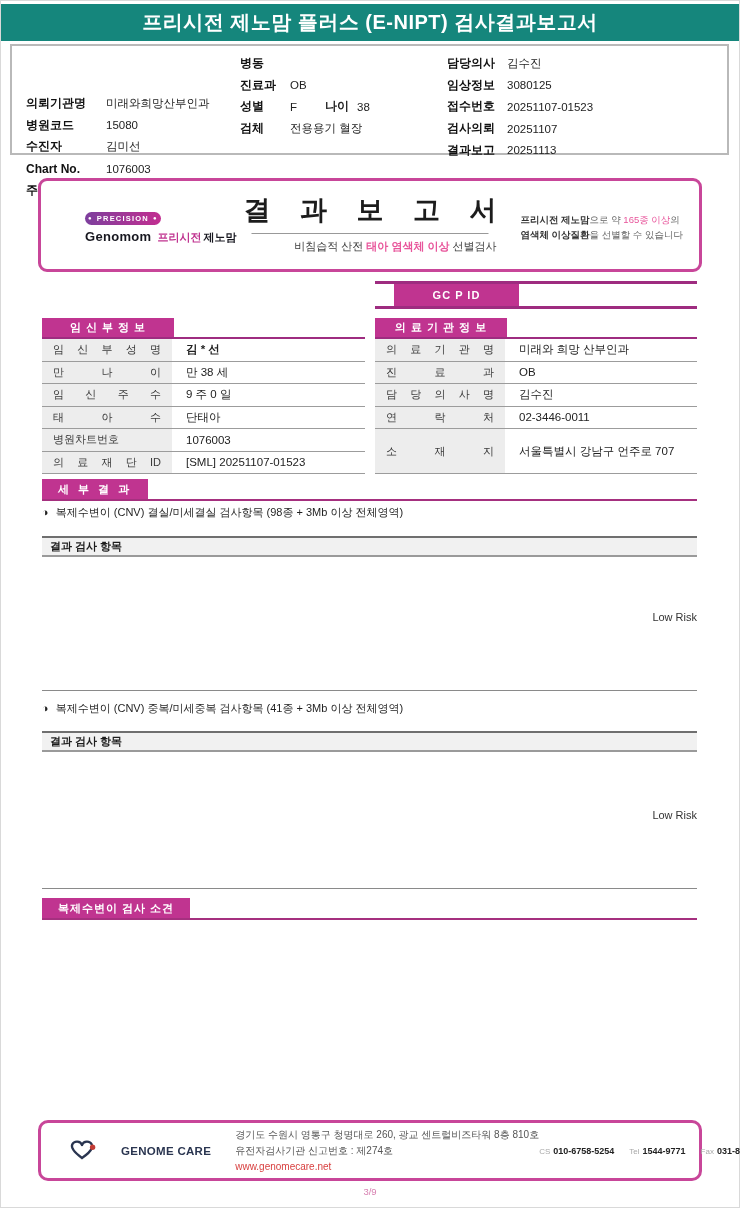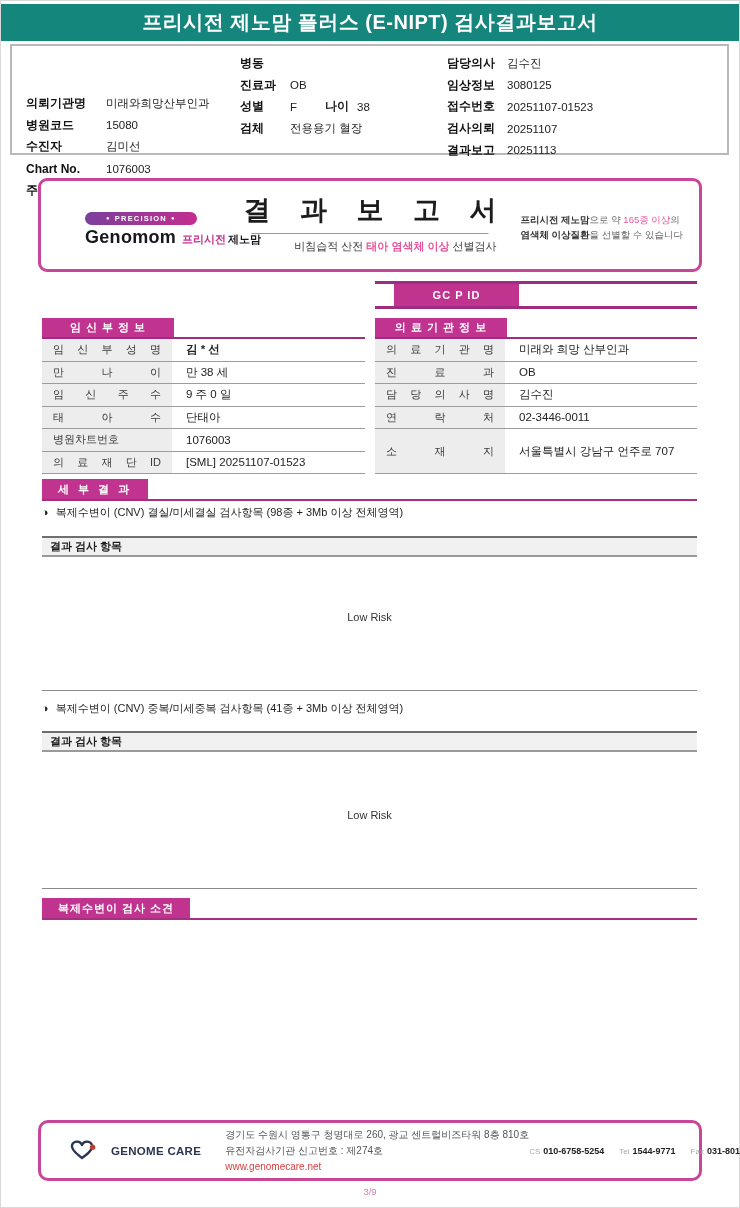--- a/index.html
+++ b/index.html
@@ -38,25 +38,25 @@
   
   .banner {
     position:absolute; top:178px; left:38px; width:664px; height:94px;
     border:3px solid #C84699; border-radius:9px; background:#fff;
   }
   .brand { position:absolute; left:44px; top:25px; }
   .precision-pill {
     display:inline-flex; align-items:center; gap:4px;
     background:linear-gradient(90deg,#7d3f9d,#c22e90);
     color:#fff; font-size:7.5px; font-weight:bold; letter-spacing:1.2px;
-    padding:2px 21px; border-radius:8px;
+    padding:2px 3px; border-radius:8px;
   }
   .pill-dot { font-size:6px; line-height:1; }
   .brand-line { margin-top:2px; white-space:nowrap; }
-  .brand-name { font-size:18px; font-weight:800; color:#17171f; letter-spacing:0.3px; }
+  .brand-name { font-size:13px; font-weight:800; color:#17171f; letter-spacing:0.3px; }
   .brand-sub-pink { font-size:11px; font-weight:bold; color:#C03490; margin-left:6px; }
   .brand-sub-black { font-size:11px; font-weight:bold; color:#17171f; margin-left:2px; }
   .banner-center { position:absolute; left:50%; transform:translateX(-50%); top:11px; text-align:right; white-space:nowrap; }
   .banner-title { font-size:27px; font-weight:800; color:#1c1c1c; letter-spacing:11px; margin-right:-11px; }
   .banner-divider { border:none; border-top:1px solid #999; margin:5px 8px 5px 8px; }
   .banner-sub { font-size:11px; color:#3a3a3a; }
   .banner-sub .hl { color:#E8559B; font-weight:bold; }
   .banner-right { position:absolute; right:16px; top:31px; font-size:9.5px; color:#666; line-height:1.6; white-space:nowrap; }
   .banner-right b { color:#333; }
   .banner-right .hl { color:#E8559B; }
@@ -105,30 +105,30 @@
 
   
   .bullet-line { position:absolute; left:42px; font-size:11px; color:#1f1f1f; white-space:nowrap; }
   .bullet-line .bullet { font-size:11px; margin-right:4px; }
   .result-bar {
     position:absolute; left:42px; width:655px; height:21px; background:#f1f1f1;
     border-top:2px solid #6f6f6f; border-bottom:2px solid #9a9a9a;
     display:flex; align-items:center; padding-left:8px;
     font-weight:bold; font-size:11px; color:#1d1d1d;
   }
-  .low-risk { position:absolute; left:42px; width:655px; text-align:center; font-size:11px; color:#333; }
+  .low-risk { position:absolute; left:42px; width:655px; text-align:right; font-size:11px; color:#333; }
   .divider { position:absolute; left:42px; width:655px; border-top:1.5px solid #8a8a8a; }
 
   
   .footer-box {
     position:absolute; top:1120px; left:38px; width:664px; height:61px;
     border:3px solid #C84699; border-radius:10px; background:#fff;
     display:flex; align-items:center;
   }
-  .gc-logo { margin-left:26px; display:flex; align-items:center; gap:14px; flex-shrink:0; }
+  .gc-logo { margin-left:26px; display:flex; align-items:center; gap:24px; flex-shrink:0; }
   .gc-name { font-weight:bold; color:#2A3550; font-size:11.5px; letter-spacing:0.3px; white-space:nowrap; }
   .footer-address { margin-left:24px; font-size:10px; color:#555; line-height:1.6; white-space:nowrap; }
   .footer-web { color:#D84040; }
   .footer-contact { margin-left:auto; margin-right:34px; display:flex; gap:15px; align-items:center; white-space:nowrap; }
   .contact-pair { font-size:9px; }
   .contact-label { color:#a8a8a8; font-size:8px; margin-right:3px; font-weight:normal; }
   .contact-num { font-weight:bold; color:#222; }
 
   .page-num { position:absolute; top:1186px; left:0; width:740px; text-align:center; font-size:9.5px; color:#D77FB0; }
 </style>

